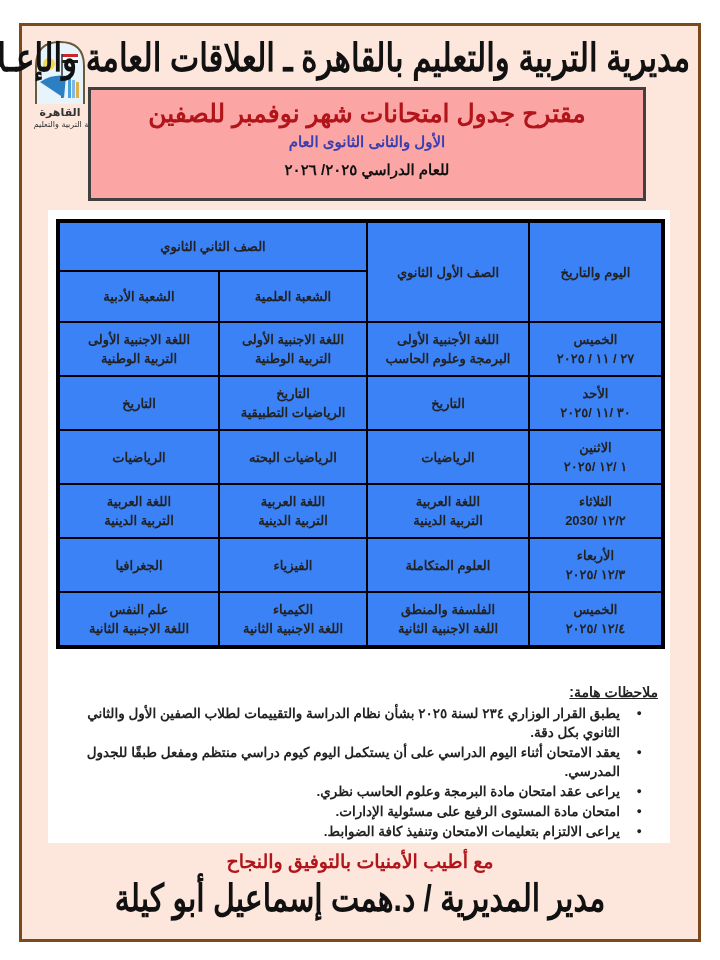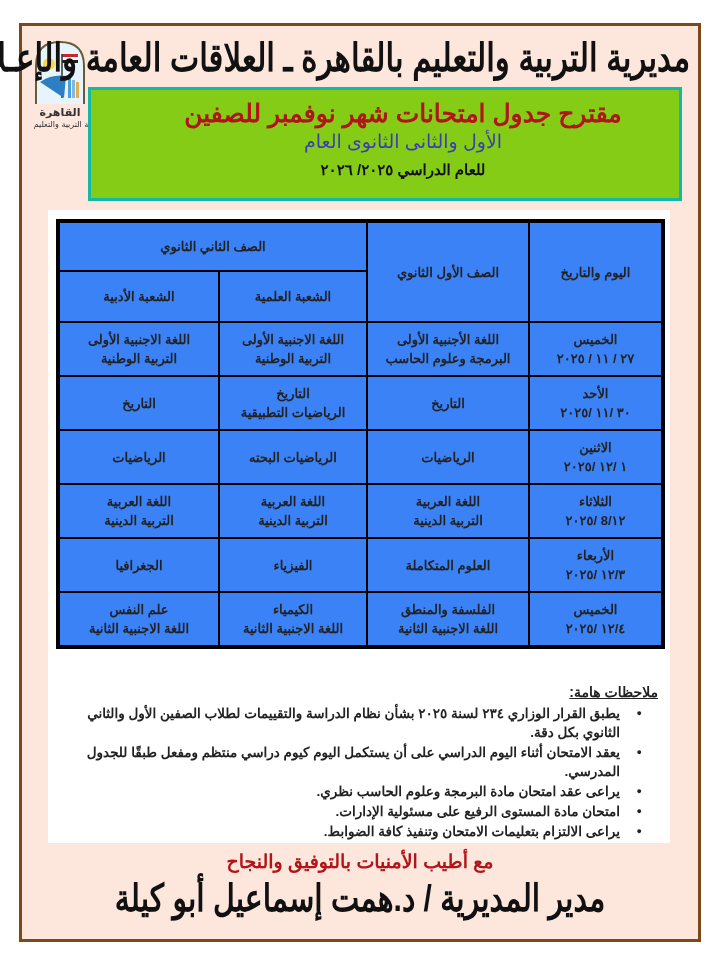--- a/index.html
+++ b/index.html
@@ -58,37 +58,36 @@
       transform: scaleY(1.25);
       transform-origin: top center;
       white-space: nowrap;
     }
     .title-box {
       position: absolute;
       left: 88px;
       top: 87px;
       width: 552px;
       height: 108px;
-      background: #84cc16;
-      border: 3px solid #14b8a6;
-      text-align: center;
-      padding-left: 36px;
+      background: #fca5a5;
+      border: 3px solid #404040;
+      text-align: center;
     }
     .title-line1 {
       margin-top: 8px;
       font-family: "Liberation Sans", sans-serif;
       font-weight: bold;
       font-size: 25px;
       color: #b1151a;
       line-height: 30px;
     }
     .title-line2 {
       font-family: "Liberation Sans", sans-serif;
-      font-weight: normal;
-      font-size: 19px;
+      font-weight: bold;
+      font-size: 15px;
       color: #3a3fb0;
       line-height: 28px;
     }
     .title-line3 {
       font-family: "Liberation Sans", sans-serif;
       font-weight: bold;
       font-size: 15px;
       color: #111;
       line-height: 28px;
     }
@@ -291,21 +290,21 @@
         <div>الرياضيات البحته</div>
       </td>
       <td>
         <div>الرياضيات</div>
       </td>
     </tr>
 
     <tr class="row-std">
       <td class="day-cell">
         <span class="day">الثلاثاء</span>
-        <span class="date">١٢/8 /٢٠٢٥</span>
+        <span class="date">١٢/٢ /2030</span>
       </td>
       <td>
         <div>اللغة العربية</div>
         <div>التربية الدينية</div>
       </td>
       <td>
         <div>اللغة العربية</div>
         <div>التربية الدينية</div>
       </td>
       <td>

